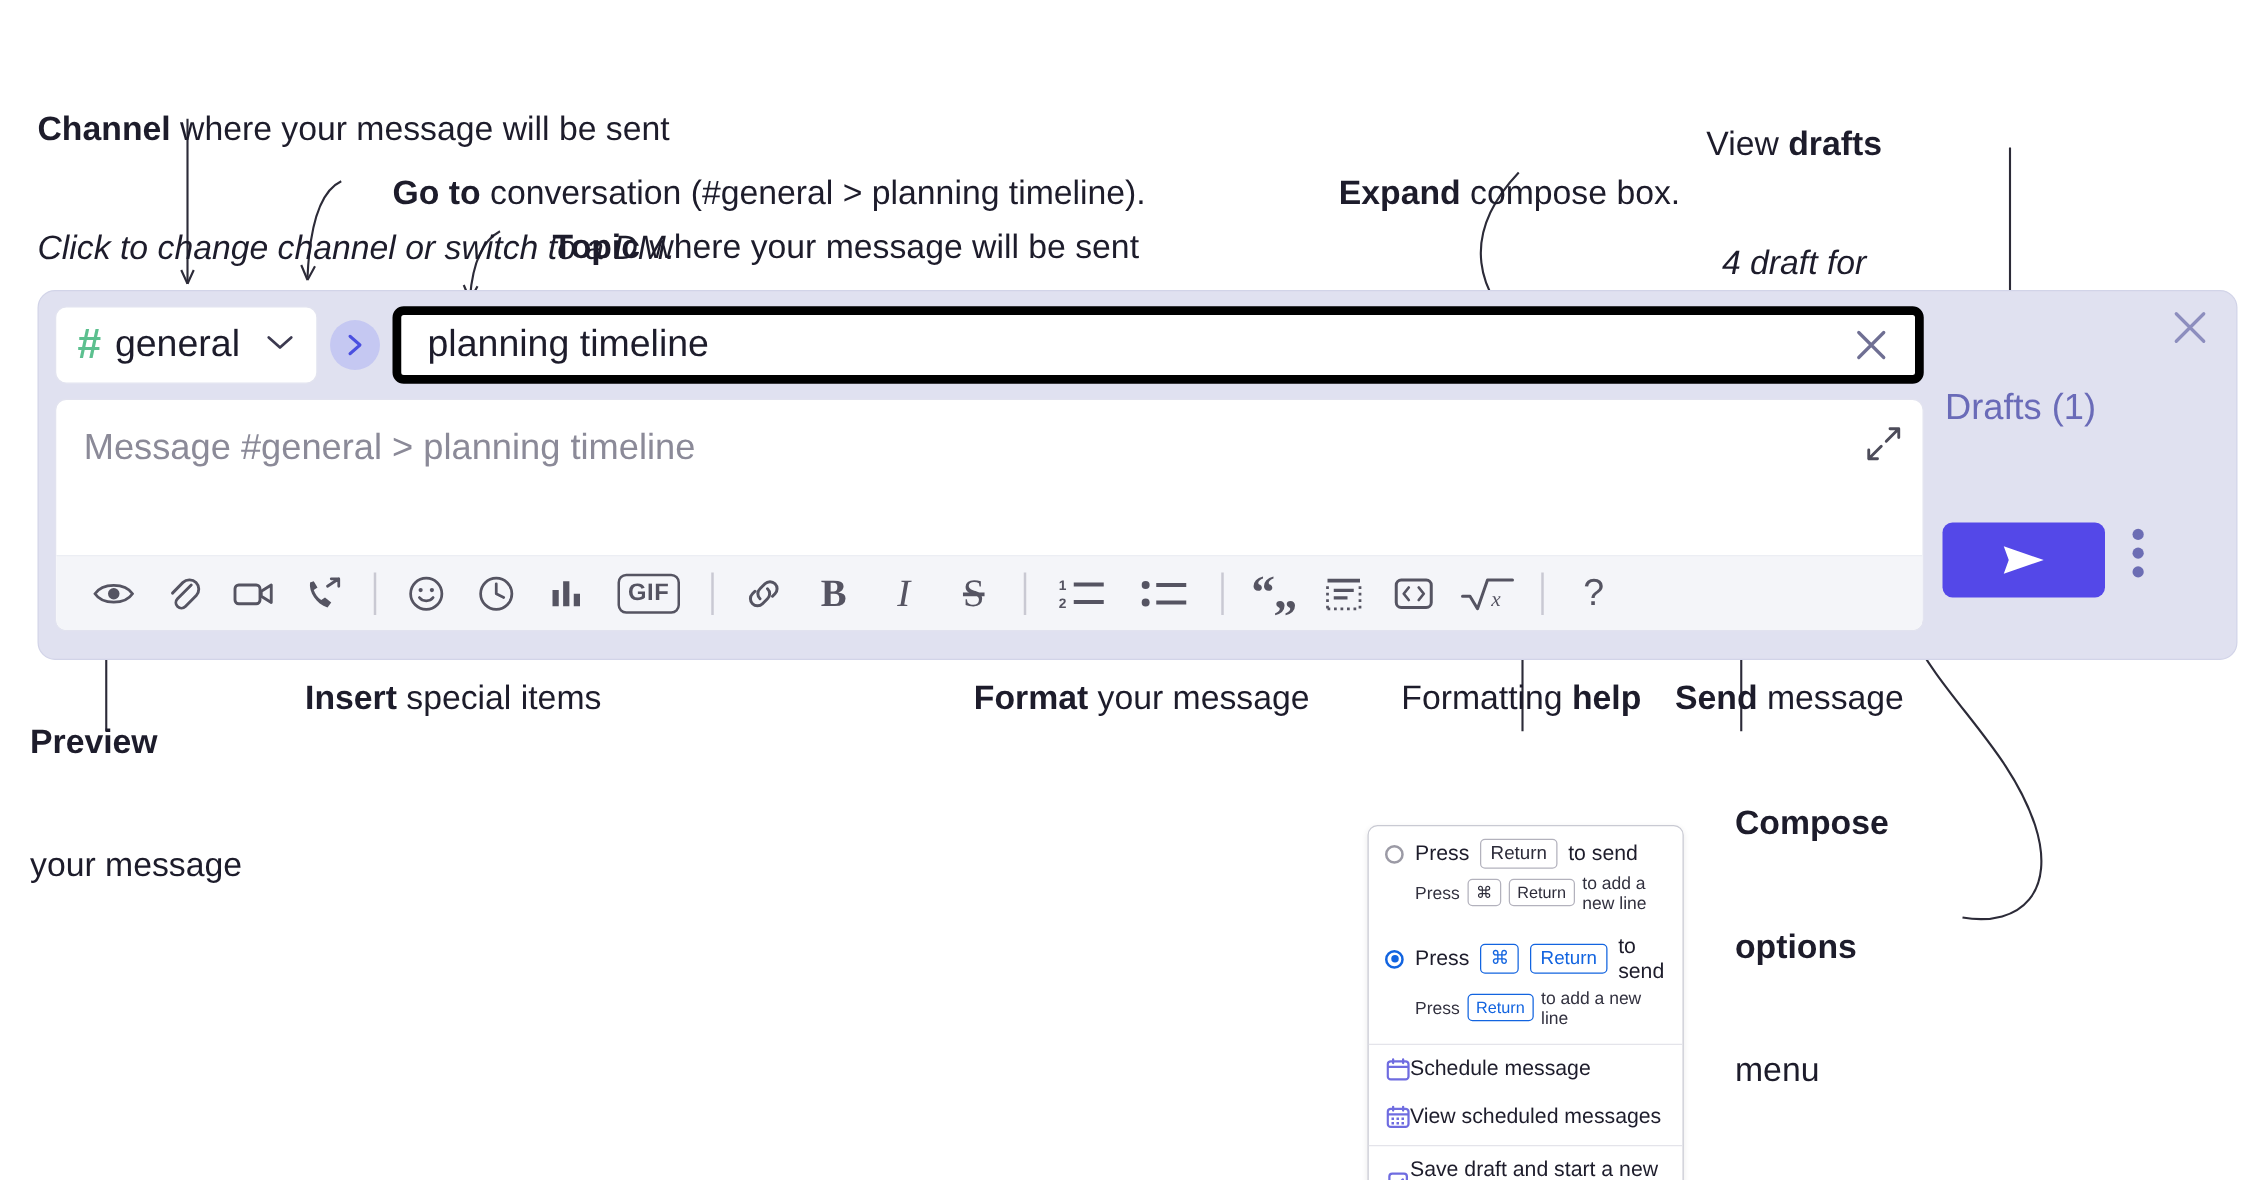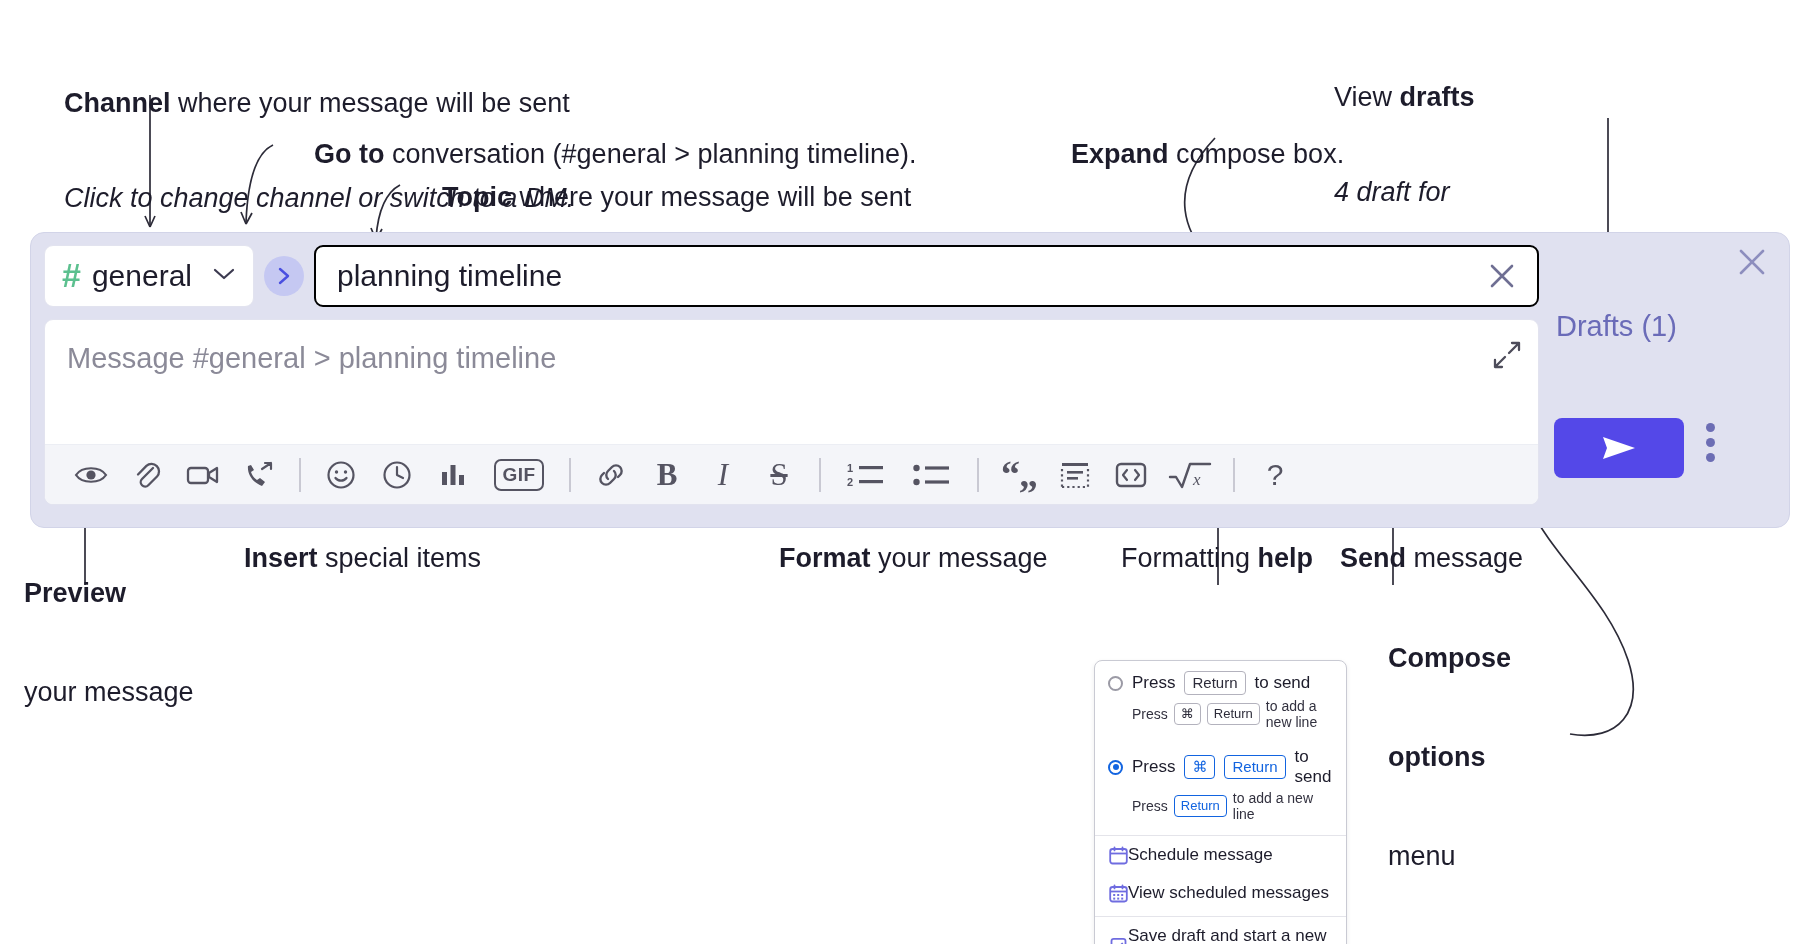--- a/index.html
+++ b/index.html
@@ -49,21 +49,21 @@
   #chev { margin-left: 10px; color: #3c3a50; }
 
   #goto-btn {
     width: 40px; height: 40px; border-radius: 50%;
     background: #c5c8f2; display: flex; align-items: center; justify-content: center;
     cursor: pointer; flex: 0 0 auto;
   }
 
   #topic-field {
     flex: 1; height: 62px; background: #fff;
-    border: 2px solid #000000; border-radius: 9px;
+    border: 7px solid #000000; border-radius: 9px;
     display: flex; align-items: center; padding: 0 14px 0 21px;
   }
   #topic-value { font-size: 30px; flex: 1; color: #1d1c2b; }
   #topic-clear { width: 42px; height: 42px; display:flex; align-items:center; justify-content:center; cursor: pointer; }
 
   
   #msg-box {
     margin-top: 12px;
     background: #fff; border: 1px solid #e2e3ef; border-radius: 9px;
     height: 186px; position: relative; overflow: hidden;
@@ -180,38 +180,38 @@
     <g fill="none" stroke="#2c2b38" stroke-width="1.7">
       <path d="M136 495 C136 483 141 477 152 477 L309 477 C320 477 325 483 325 494 L325 498 C325 508 330 513 339 513
                C330 513 325 518 325 528 L325 494"></path>
       <path d="M339 513 C330 513 325 508 325 498 L325 494 C325 483 330 477 341 477 L524 477 C535 477 540 483 540 495"></path>
       <path d="M566 495 C566 483 571 477 582 477 L866 477 C877 477 882 483 882 494 L882 498 C882 508 887 513 896 513
                C887 513 882 518 882 528 L882 494"></path>
       <path d="M896 513 C887 513 882 508 882 498 L882 494 C882 483 887 477 898 477 L1176 477 C1187 477 1192 483 1192 495"></path>
     </g>
   </svg>
 
-  <div class="anno" style="left:30px; top:24px;margin-left:34px;">
+  <div class="anno" style="left:30px; top:24px;">
     <div><b>Channel</b><span> where your message will be sent</span></div>
     <div class="ital">Click to change channel or switch to a DM.</div>
   </div>
 
   <div class="anno" style="left:284px; top:107px;">
     <b>Go to</b><span> conversation (#general &gt; planning timeline).</span>
   </div>
 
   <div class="anno" style="left:412px; top:150px;">
     <b>Topic</b><span> where your message will be sent</span>
   </div>
 
   <div class="anno" style="left:1041px; top:107px;">
     <b>Expand</b><span> compose box.</span>
   </div>
 
-  <div class="anno" style="left:1334px; top:18px;">
+  <div class="anno" style="left:1334px; top:36px;text-align:center;">
     <div><span>View </span><b>drafts</b></div>
     <div class="ital">4 draft for</div>
     <div class="ital">this conversation</div>
   </div>
 
   <div class="anno" style="left:24px; top:511px; line-height:1.22;">
     <div><b>Preview</b></div>
     <div>your message</div>
   </div>
 

